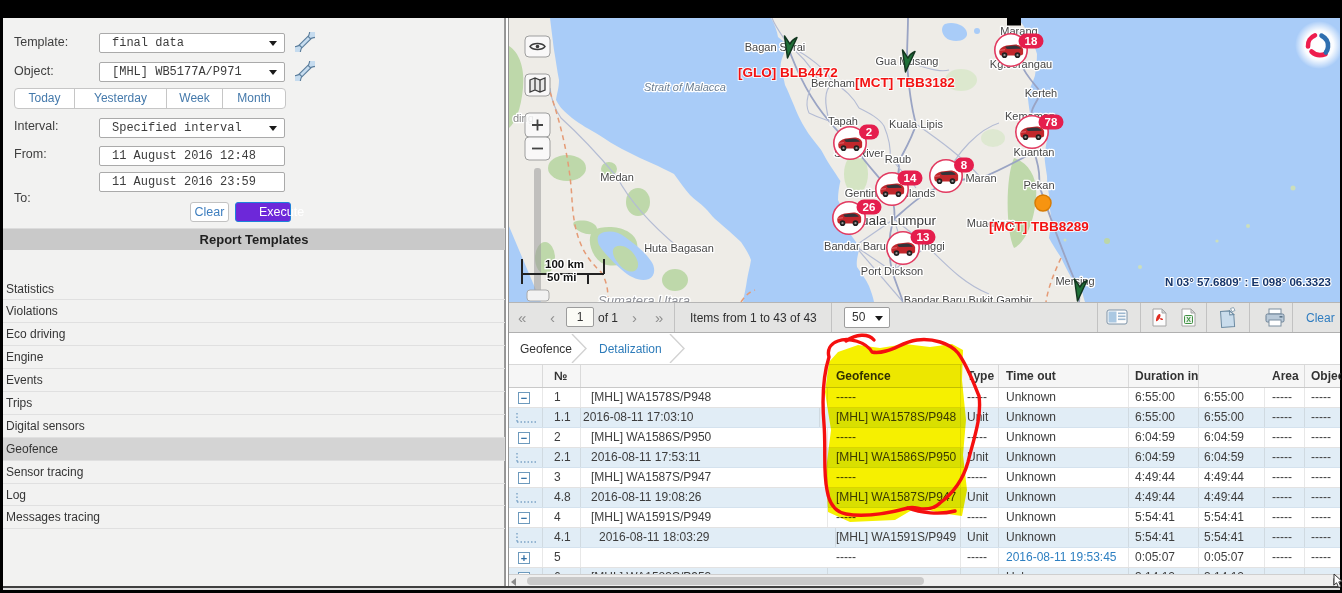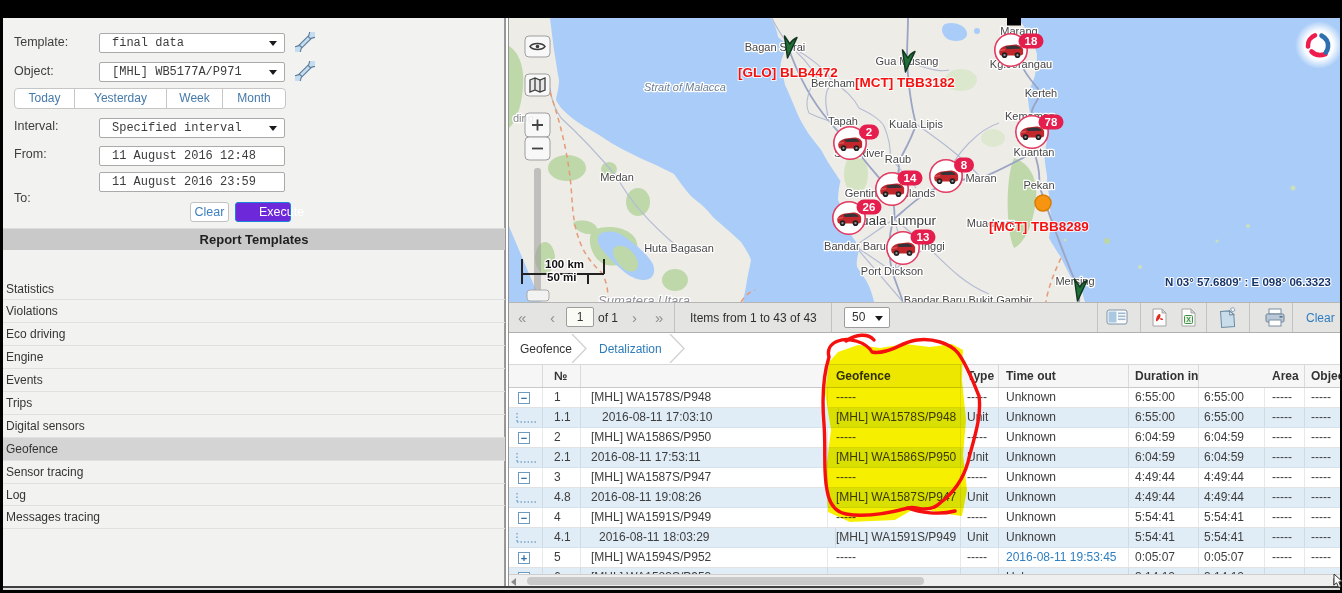--- a/index.html
+++ b/index.html
@@ -405,21 +405,21 @@
       <div class="cell" style="left:756px;width:40px;">-----</div>
       <div class="cell" style="left:796px;width:36px;padding-left:6px;border-right:none;">-----</div>
     </div>
     <div class="hrow r alt" style="top:44px;height:20px;">
       <div class="cell" style="left:0;width:34px;">
           <svg width="24" height="12" style="position:absolute;left:7px;top:5px;">
             <path d="M1 0 V9 M1 9 H22" stroke="#7ba3c6" stroke-width="1.4" fill="none" stroke-dasharray="1.5,2"></path>
           </svg>
         </div>
       <div class="cell nn" style="left:34px;width:38px;">1.1</div>
-      <div class="cell" style="left:83px;width:247px;padding-left:10px;">2016-08-11 17:03:10</div>
+      <div class="cell" style="left:64px;width:247px;padding-left:10px;">2016-08-11 17:03:10</div>
       <div class="cell" style="left:319px;width:133px;padding-left:8px;">[MHL] WA1578S/P948</div>
       <div class="cell" style="left:452px;width:38px;padding-left:6px;">Unit</div>
       <div class="cell" style="left:490px;width:130px;">Unknown</div>
       <div class="cell" style="left:620px;width:70px;padding-left:6px;">6:55:00</div>
       <div class="cell" style="left:690px;width:66px;padding-left:5px;">6:55:00</div>
       <div class="cell" style="left:756px;width:40px;">-----</div>
       <div class="cell" style="left:796px;width:36px;padding-left:6px;border-right:none;">-----</div>
     </div>
     <div class="hrow r" style="top:64px;height:20px;">
       <div class="cell" style="left:0;width:34px;">
@@ -509,21 +509,20 @@
       <div class="cell" style="left:620px;width:70px;padding-left:6px;">5:54:41</div>
       <div class="cell" style="left:690px;width:66px;padding-left:5px;">5:54:41</div>
       <div class="cell" style="left:756px;width:40px;">-----</div>
       <div class="cell" style="left:796px;width:36px;padding-left:6px;border-right:none;">-----</div>
     </div>
     <div class="hrow r" style="top:184px;height:20px;">
       <div class="cell" style="left:0;width:34px;">
           <span class="exp">+</span>
         </div>
       <div class="cell nn" style="left:34px;width:38px;">5</div>
-      <div class="cell" style="left:72px;width:247px;padding-left:10px;">[MHL] WA1594S/P952</div>
       <div class="cell" style="left:319px;width:133px;padding-left:8px;">-----</div>
       <div class="cell" style="left:452px;width:38px;padding-left:6px;">-----</div>
       <div class="cell" style="left:490px;width:130px;color:#2d7fc1;">2016-08-11 19:53:45</div>
       <div class="cell" style="left:620px;width:70px;padding-left:6px;">0:05:07</div>
       <div class="cell" style="left:690px;width:66px;padding-left:5px;">0:05:07</div>
       <div class="cell" style="left:756px;width:40px;">-----</div>
       <div class="cell" style="left:796px;width:36px;padding-left:6px;border-right:none;">-----</div>
     </div>
     <div class="hrow r alt" style="top:204px;height:7px;">
       <div class="cell" style="left:0;width:34px;">

